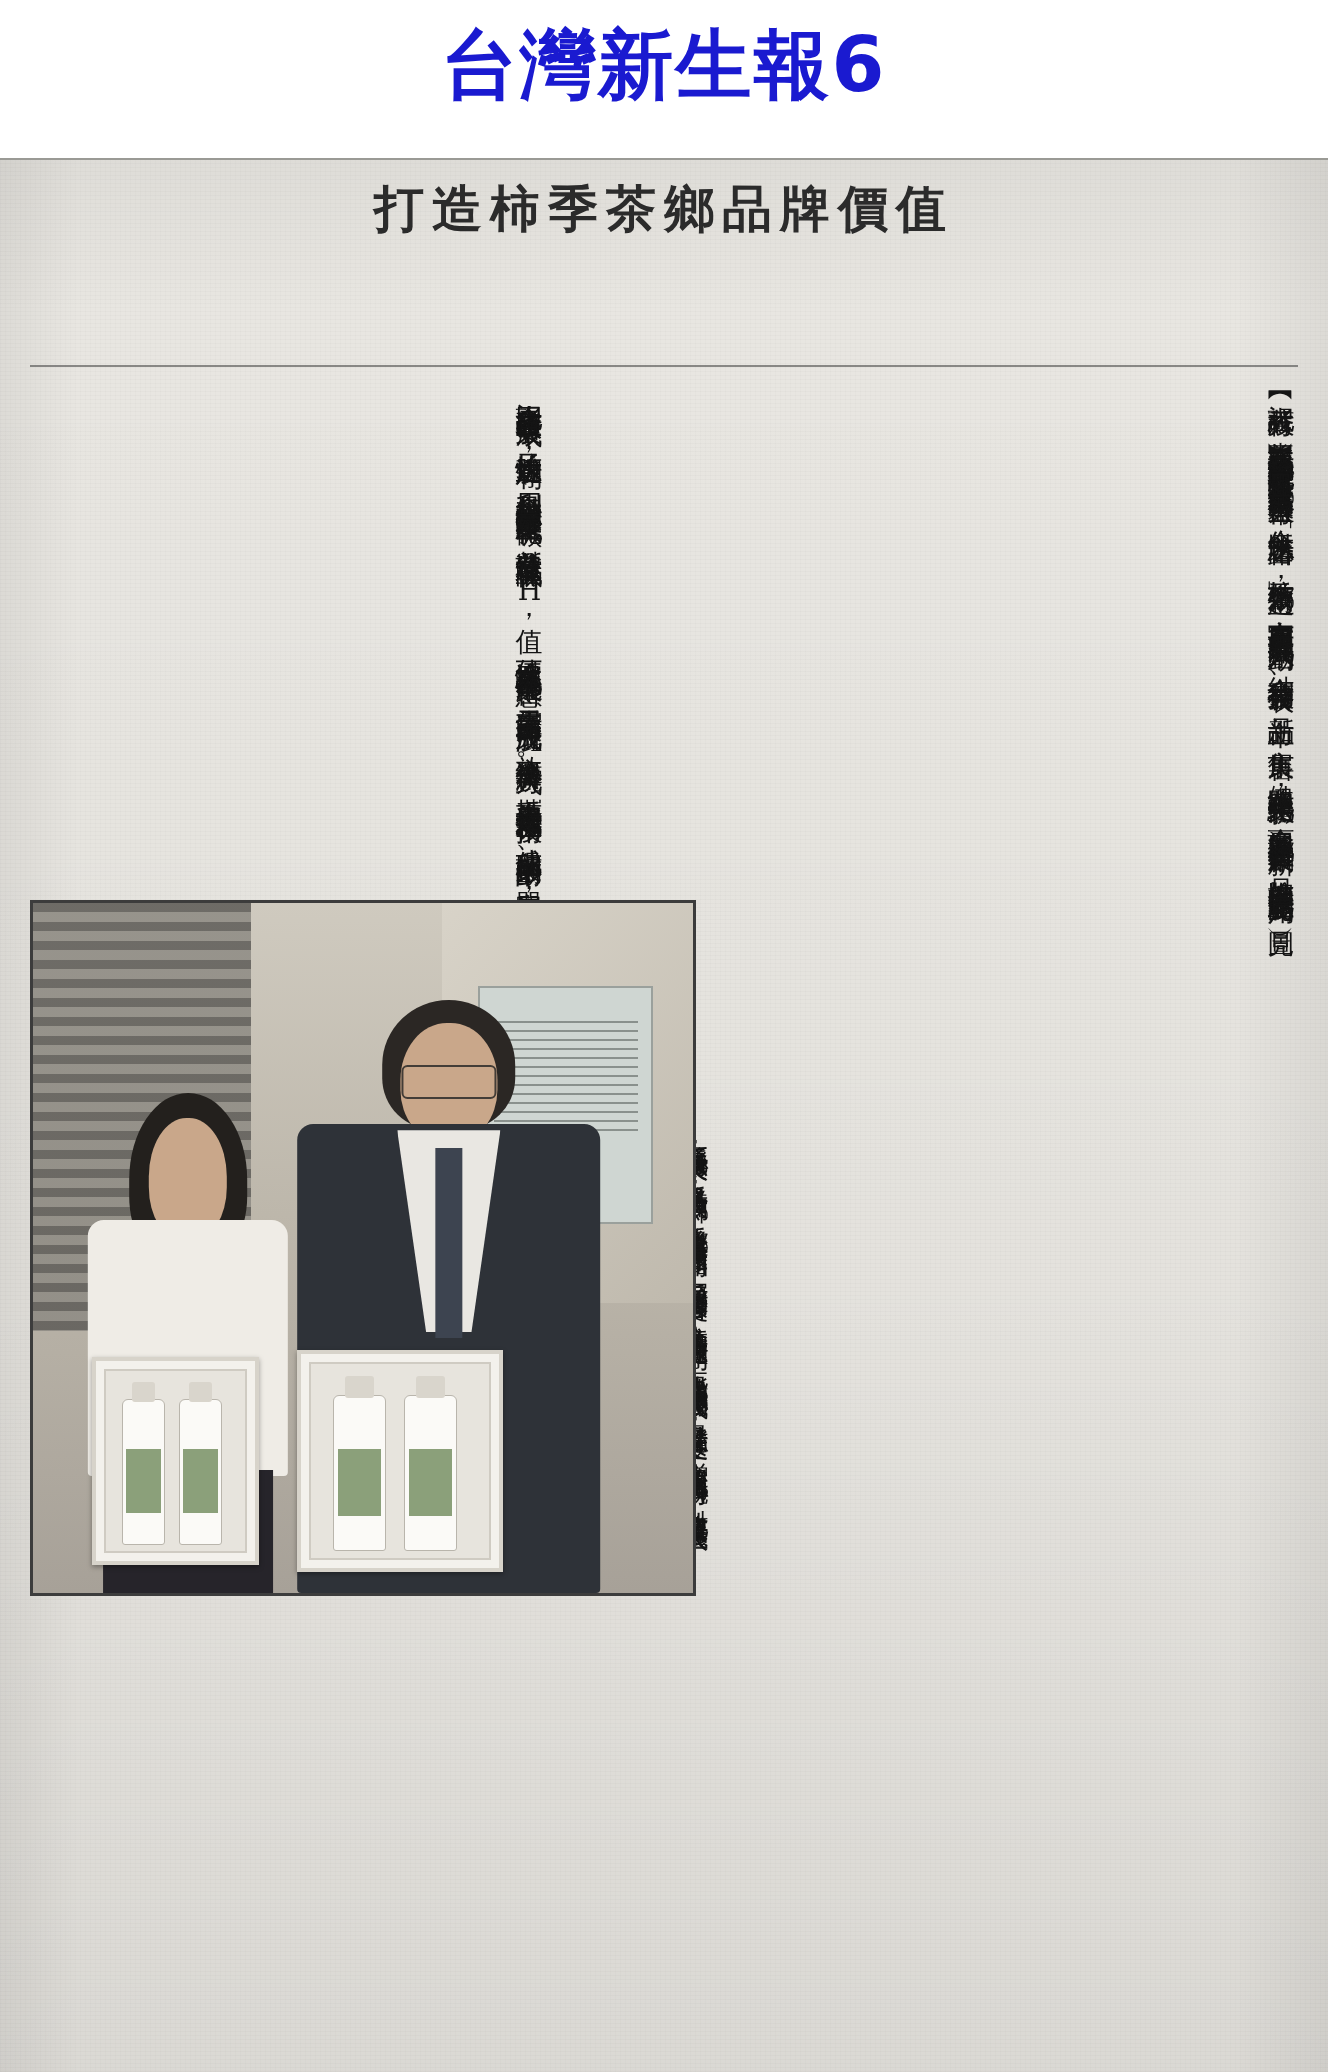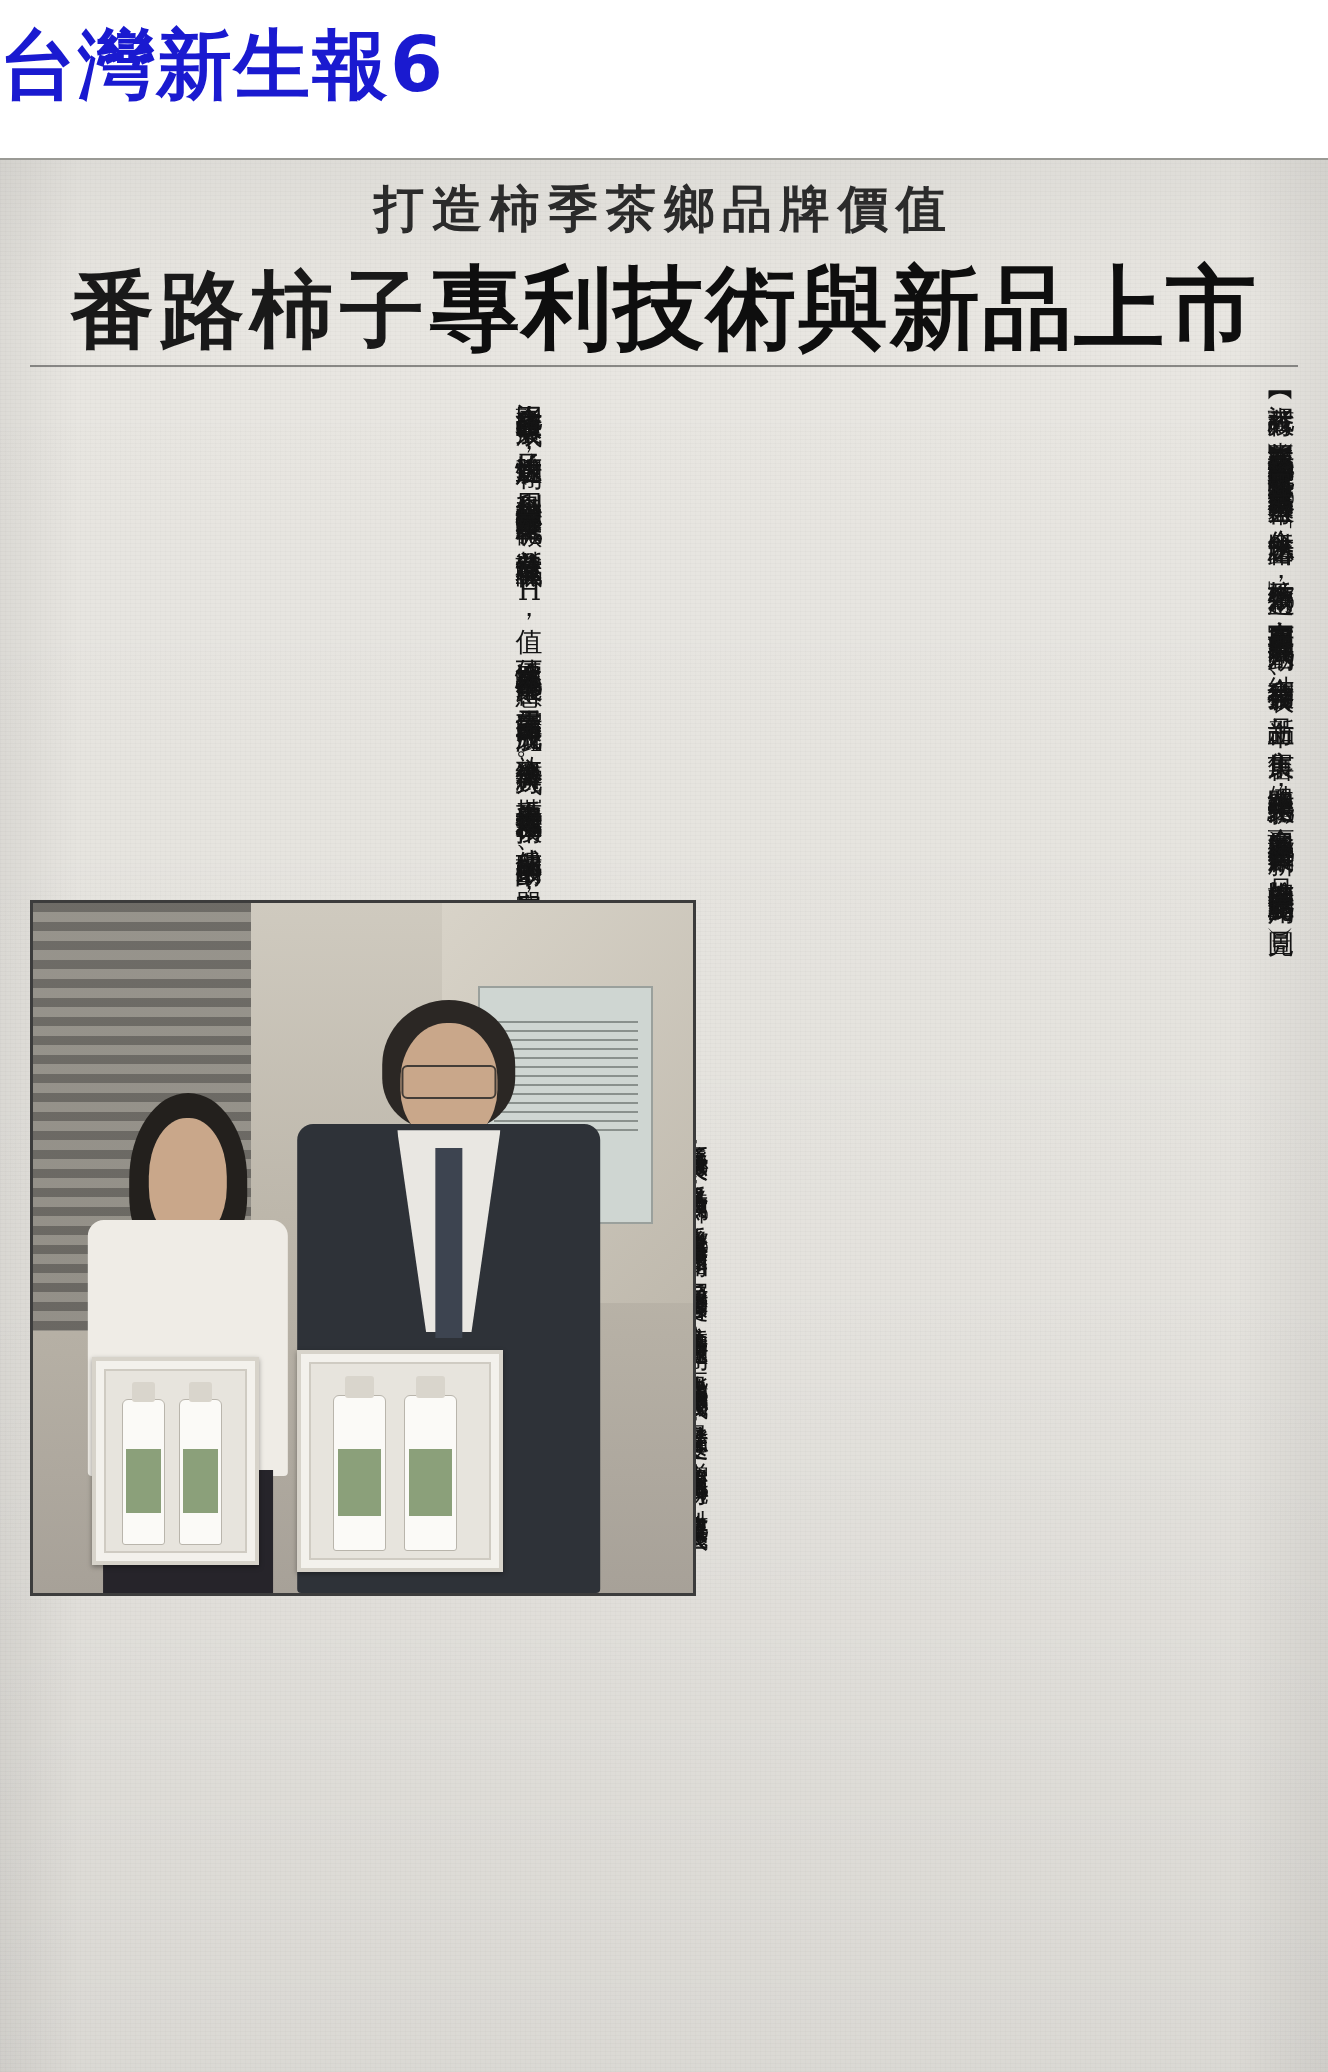--- a/index.html
+++ b/index.html
@@ -6,21 +6,21 @@
   body{
     width:1328px;height:2072px;
     background:#ffffff;
     font-family:"DejaVu Sans","Liberation Sans",sans-serif;
     overflow:hidden;
     position:relative;
   }
   
   #masthead{
     height:129px;
-    display:flex;align-items:center;
+    display:flex;align-items:center;justify-content:center;
     background:#ffffff;
   }
   #masthead .title{
     font-family:"DejaVu Sans","Liberation Sans",sans-serif;
     font-size:76px;
     font-weight:700;
     color:#1a1ad0;
     letter-spacing:2px;
     line-height:1;
   }
@@ -188,23 +188,20 @@
   <div class="title">台灣新生報6</div>
 </div>
 
 <div id="clipping">
   <div id="paper-grain"></div>
 
   <div id="kicker">
     <span>打造柿季茶鄉品牌價值</span>
   </div>
 
-  <div id="headline">
-    <span class="h-soft">番路柿子</span><span class="h-bold">專利技術與新品上市</span>
-  </div>
 
   <div id="rule"></div>
 
   <div id="body-area">
 
     <div class="col" style="right:0px;height:1660px;width:740px;">【記者蘇秀枝／嘉義報導】嘉義縣番路柿子節聯合記者會昨（卅）日於番路鄉農會「飲冰柿茶集」盛大舉行。今年以「悠遊番路‧柿季茶鄉」為主題，宣布自十月四日至十九日展開一系列活動，結合專利技術發表、新品上市、市集展售、健走路跑與茶文化體驗，全面展現番路鄉農會在農業創新、品牌推廣與觀光發展上的多元布局。（見圖）</div>
 
     <div class="col" style="right:752px;height:1660px;width:400px;">記者會同步發表三項研發成果，柿子快速脫澀專利，利用食品級檸檬酸與小蘇打反應產生二氧化碳，營造缺氧環境並降低pH值，使可溶性單寧轉化為不溶性聚合態，僅需二至三天即可完成脫澀，效率遠優於傳統方式。攜手嘉義大學運用低溫精萃技術，成功保留柿葉中的多酚、單寧與抗氧化成分，推出「柿葉研萃」洗沐系列，包括洗髮精、潤髮乳、沐浴乳與洗手慕斯，讓原本被忽視的落葉搖身一變為兼具機能與市場潛力的保養清潔用品。與台灣菸酒公司、阿里山林鐵處跨界合作，以隙頂產銷履歷蜜香紅茶為基底，結合在地曙光玫瑰莊園的玫瑰花釀製，創造出花果香氣與茶韻交融的特色風味。</div>
 
     <div class="col" style="right:586px;top:740px;height:690px;width:128px;">嘉義縣長翁章梁表示，番路是柿子的故鄉，番路鄉農會近年來研發多項柿子加工商品，深受市場與消費者喜愛。今年推出的柿子快速脫澀專利，更能協助農民降低能源與時間成本，提升品質穩定度，增加收益並強化市場競爭力，對地方農業升級意義重大。</div>

